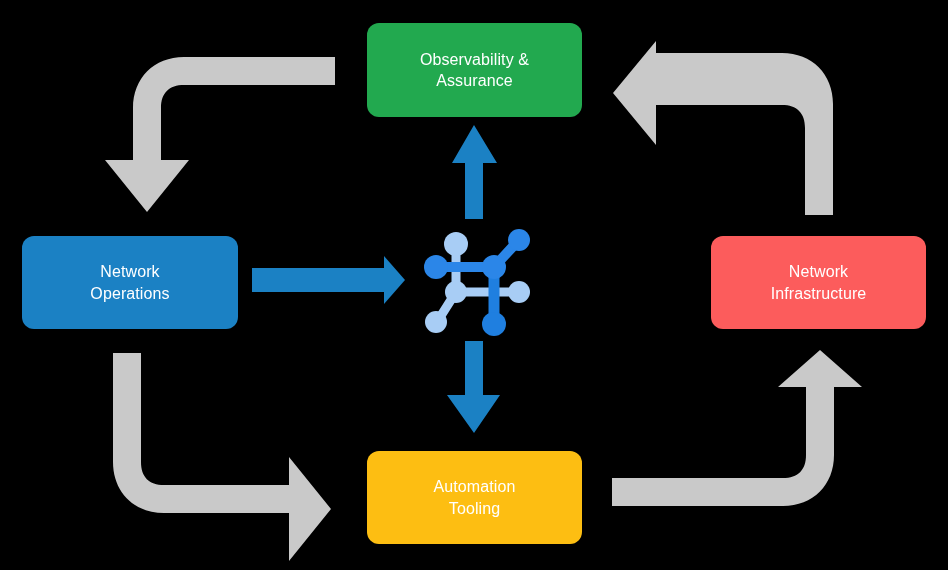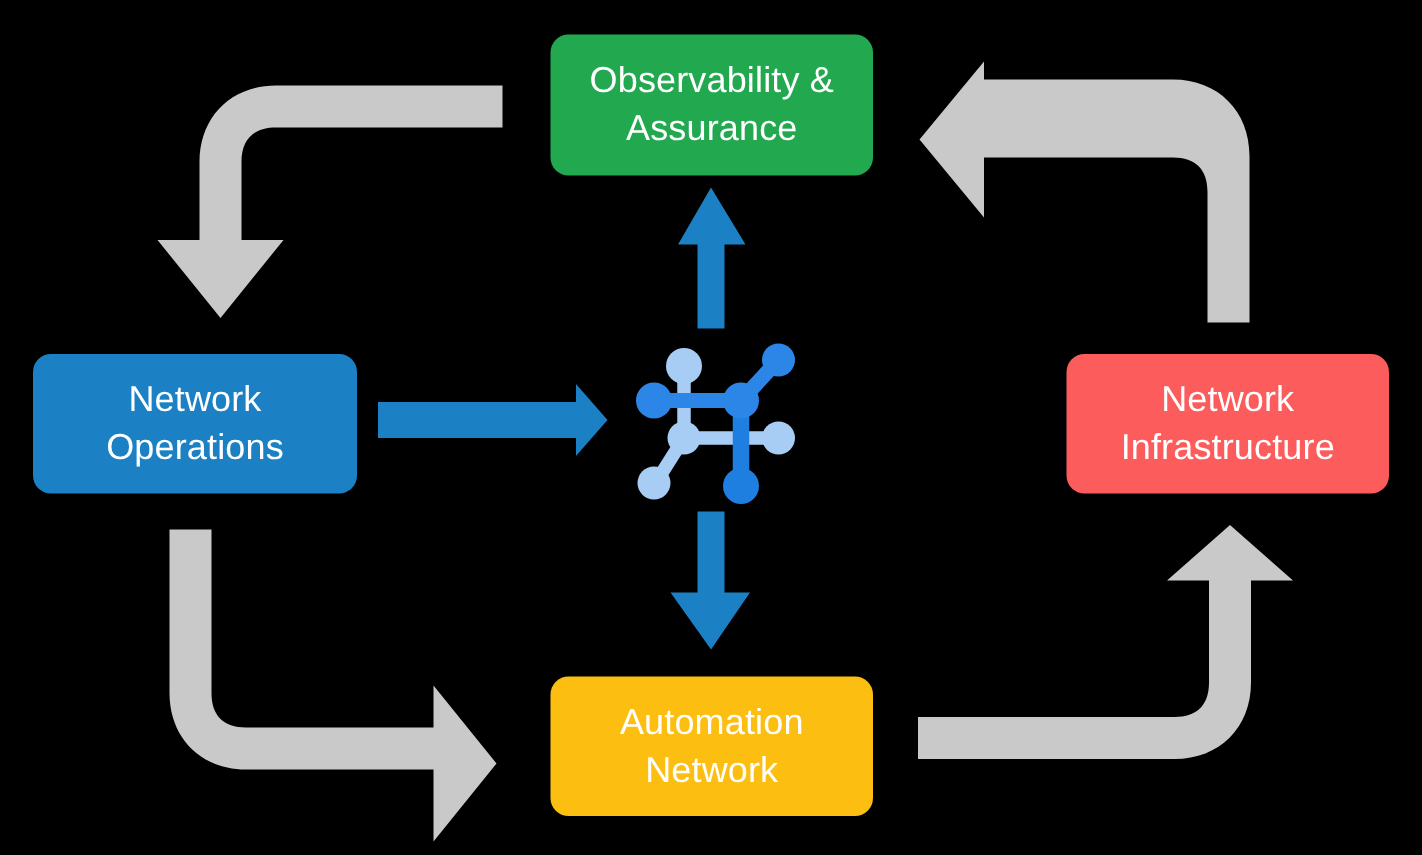--- a/index.html
+++ b/index.html
@@ -25,21 +25,21 @@
     height: 570px;
   }
   .node-box {
     position: absolute;
     border-radius: 12px;
     display: flex;
     align-items: center;
     justify-content: center;
     text-align: center;
     color: #ffffff;
-    font-size: 24px;
+    font-size: 16px;
     line-height: 1.32;
     font-weight: 400;
     letter-spacing: 0.1px;
     box-sizing: border-box;
     padding: 4px 10px;
     user-select: none;
   }
   .node-label {
     display: block;
     white-space: pre-line;
@@ -146,16 +146,16 @@
 Operations</span>
   </div>
 
   <div class="node-box" id="box-network-infrastructure" style="background:#fc5c5c;">
     <span class="node-label">Network
 Infrastructure</span>
   </div>
 
   <div class="node-box" id="box-automation-tooling" style="background:#fdbe12;">
     <span class="node-label">Automation
-Network</span>
+Tooling</span>
   </div>
 
 </div>
 
 </body></html>

